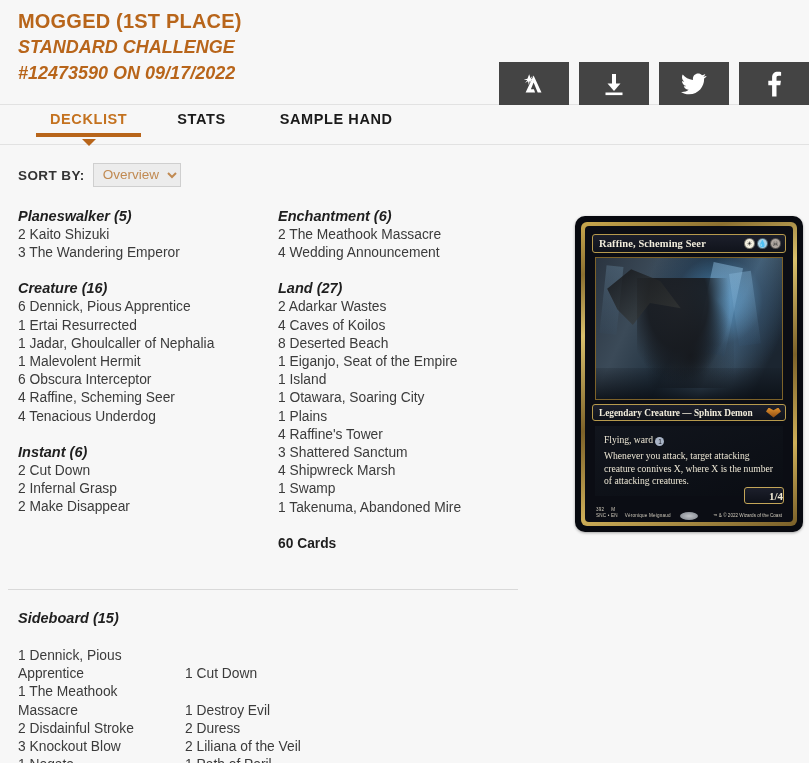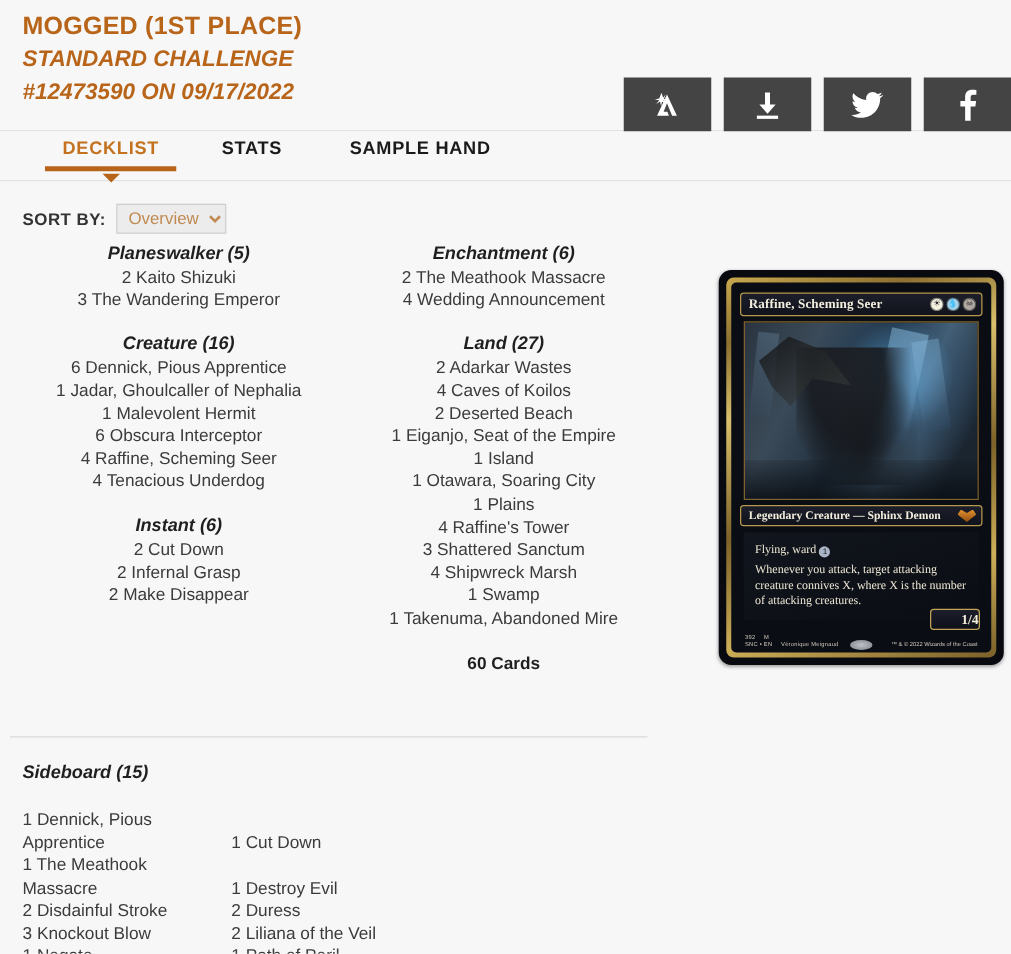--- a/index.html
+++ b/index.html
@@ -114,21 +114,21 @@
     border: 1px solid #cfcfcf;
     color: #c18a52;
     font-size: 13.5px;
     font-family: "Liberation Sans", sans-serif;
     padding: 2px 4px 3px 5px;
     cursor: pointer;
   }
 
   
   .deck-area { position: relative; }
-  .col { position: absolute; top: 0; text-align: center; }
+  .col { position: absolute; top: 13px; }
   .col-a { left: 18px; width: 250px; }
   .col-b { left: 278px; width: 250px; }
   .grp { margin-bottom: 18px; }
   .grp-title {
     font-size: 14.5px;
     font-weight: bold;
     font-style: italic;
     color: #1f1f1f;
     margin-bottom: 2px;
   }
@@ -404,20 +404,21 @@
   <div class="deck-area" style="position:relative;height:370px;margin-top:4px;">
     <div class="col col-a">
       <div class="grp">
         <div class="grp-title">Planeswalker (5)</div>
         <div class="card-line">2 Kaito Shizuki</div>
         <div class="card-line">3 The Wandering Emperor</div>
       </div>
       <div class="grp">
         <div class="grp-title">Creature (16)</div>
         <div class="card-line">6 Dennick, Pious Apprentice</div>
+        <div class="card-line">1 Ertai Resurrected</div>
         <div class="card-line">1 Jadar, Ghoulcaller of Nephalia</div>
         <div class="card-line">1 Malevolent Hermit</div>
         <div class="card-line">6 Obscura Interceptor</div>
         <div class="card-line">4 Raffine, Scheming Seer</div>
         <div class="card-line">4 Tenacious Underdog</div>
       </div>
       <div class="grp">
         <div class="grp-title">Instant (6)</div>
         <div class="card-line">2 Cut Down</div>
         <div class="card-line">2 Infernal Grasp</div>
@@ -428,21 +429,21 @@
     <div class="col col-b">
       <div class="grp">
         <div class="grp-title">Enchantment (6)</div>
         <div class="card-line">2 The Meathook Massacre</div>
         <div class="card-line">4 Wedding Announcement</div>
       </div>
       <div class="grp">
         <div class="grp-title">Land (27)</div>
         <div class="card-line">2 Adarkar Wastes</div>
         <div class="card-line">4 Caves of Koilos</div>
-        <div class="card-line">2 Deserted Beach</div>
+        <div class="card-line">8 Deserted Beach</div>
         <div class="card-line">1 Eiganjo, Seat of the Empire</div>
         <div class="card-line">1 Island</div>
         <div class="card-line">1 Otawara, Soaring City</div>
         <div class="card-line">1 Plains</div>
         <div class="card-line">4 Raffine's Tower</div>
         <div class="card-line">3 Shattered Sanctum</div>
         <div class="card-line">4 Shipwreck Marsh</div>
         <div class="card-line">1 Swamp</div>
         <div class="card-line">1 Takenuma, Abandoned Mire</div>
       </div>

